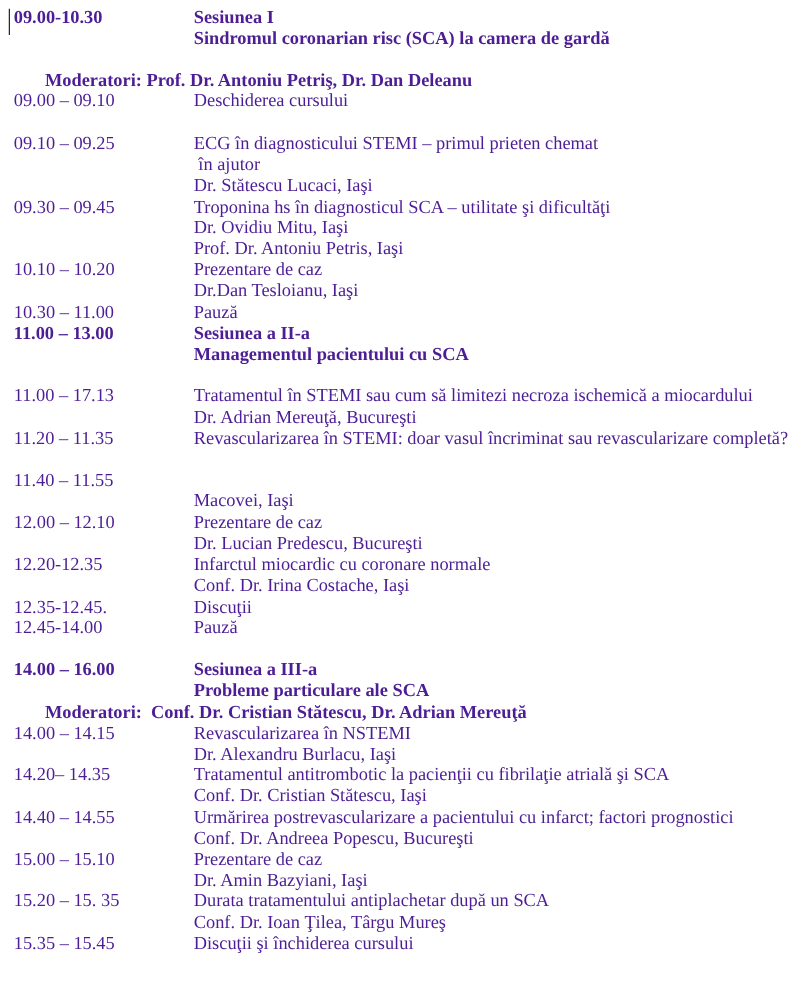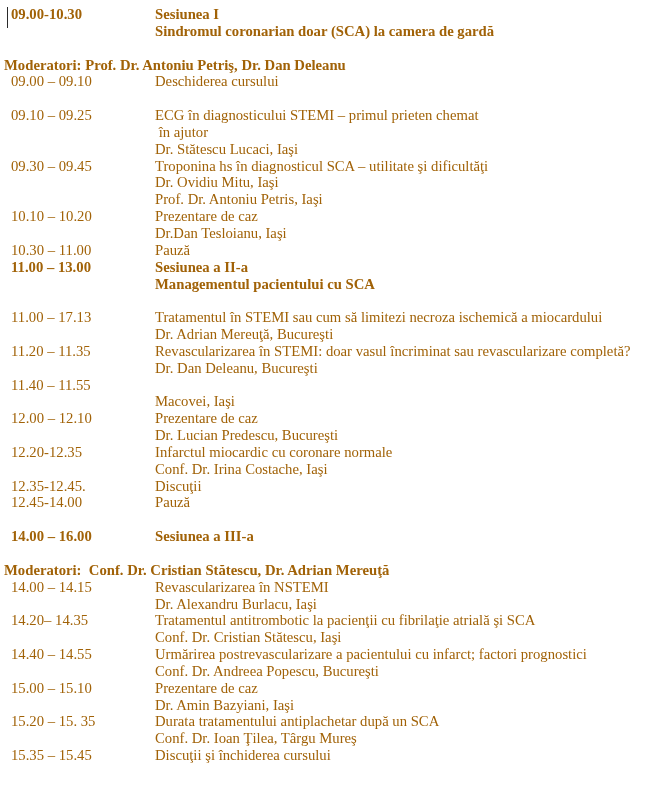--- a/index.html
+++ b/index.html
@@ -6,31 +6,32 @@
     margin: 0;
     padding: 0;
     background: #ffffff;
   }
   .page {
     position: relative;
     width: 648px;
     height: 800px;
     box-sizing: border-box;
     background: #ffffff;
-    color: #a16207;
+    color: #4c1d95;
     font-family: "Liberation Serif", "DejaVu Serif", serif;
     font-size: 14.7px;
     padding: 6px 0 0 4px;
     overflow: hidden;
   }
   .schedule { width: 100%; }
   .row {
     line-height: 16.85px;
     min-height: 16.85px;
     white-space: pre-wrap;
+    margin-left: 32px;
   }
   .row.entry {
     display: flex;
     margin-left: 7px;
   }
   .row.entry .time {
     flex: 0 0 144px;
     white-space: pre;
   }
   .row.entry .desc {
@@ -48,52 +49,52 @@
     background: #2a2a2a;
   }
 </style>
 </head>
 <body>
 
 <div class="page">
   <div class="cursor-caret"></div>
   <div class="schedule">
       <div class="row entry bold"><span class="time">09.00-10.30</span><span class="desc">Sesiunea I</span></div>
-      <div class="row entry bold"><span class="time"></span><span class="desc">Sindromul coronarian doar (SCA) la camera de gardă</span></div>
+      <div class="row entry bold"><span class="time"></span><span class="desc">Sindromul coronarian risc (SCA) la camera de gardă</span></div>
       <div class="row blank">&nbsp;</div>
       <div class="row moderator bold">Moderatori: Prof. Dr. Antoniu Petriş, Dr. Dan Deleanu</div>
       <div class="row entry"><span class="time">09.00 – 09.10</span><span class="desc">Deschiderea cursului</span></div>
       <div class="row blank">&nbsp;</div>
       <div class="row entry"><span class="time">09.10 – 09.25</span><span class="desc">ECG în diagnosticului STEMI – primul prieten chemat</span></div>
       <div class="row entry"><span class="time"></span><span class="desc"> în ajutor</span></div>
       <div class="row entry"><span class="time"></span><span class="desc">Dr. Stătescu Lucaci, Iaşi</span></div>
       <div class="row entry"><span class="time">09.30 – 09.45</span><span class="desc">Troponina hs în diagnosticul SCA – utilitate şi dificultăţi</span></div>
       <div class="row entry"><span class="time"></span><span class="desc">Dr. Ovidiu Mitu, Iaşi</span></div>
       <div class="row entry"><span class="time"></span><span class="desc">Prof. Dr. Antoniu Petris, Iaşi</span></div>
       <div class="row entry"><span class="time">10.10 – 10.20</span><span class="desc">Prezentare de caz</span></div>
       <div class="row entry"><span class="time"></span><span class="desc">Dr.Dan Tesloianu, Iaşi</span></div>
       <div class="row entry"><span class="time">10.30 – 11.00</span><span class="desc">Pauză</span></div>
       <div class="row entry bold"><span class="time">11.00 – 13.00</span><span class="desc">Sesiunea a II-a</span></div>
       <div class="row entry bold"><span class="time"></span><span class="desc">Managementul pacientului cu SCA</span></div>
       <div class="row blank">&nbsp;</div>
       <div class="row entry"><span class="time">11.00 – 17.13</span><span class="desc">Tratamentul în STEMI sau cum să limitezi necroza ischemică a miocardului</span></div>
       <div class="row entry"><span class="time"></span><span class="desc">Dr. Adrian Mereuţă, Bucureşti</span></div>
       <div class="row entry"><span class="time">11.20 – 11.35</span><span class="desc">Revascularizarea în STEMI: doar vasul încriminat sau revascularizare completă?</span></div>
-      <div class="row entry"><span class="time"></span><span class="desc">Dr. Dan Deleanu, Bucureşti</span></div>
+      <div class="row entry"><span class="time"></span></div>
       <div class="row entry"><span class="time">11.40 – 11.55</span></div>
       <div class="row entry"><span class="time"></span><span class="desc">Macovei, Iaşi</span></div>
       <div class="row entry"><span class="time">12.00 – 12.10</span><span class="desc">Prezentare de caz</span></div>
       <div class="row entry"><span class="time"></span><span class="desc">Dr. Lucian Predescu, Bucureşti</span></div>
       <div class="row entry"><span class="time">12.20-12.35</span><span class="desc">Infarctul miocardic cu coronare normale</span></div>
       <div class="row entry"><span class="time"></span><span class="desc">Conf. Dr. Irina Costache, Iaşi</span></div>
       <div class="row entry"><span class="time">12.35-12.45.</span><span class="desc">Discuţii</span></div>
       <div class="row entry"><span class="time">12.45-14.00</span><span class="desc">Pauză</span></div>
       <div class="row blank">&nbsp;</div>
       <div class="row entry bold"><span class="time">14.00 – 16.00</span><span class="desc">Sesiunea a III-a</span></div>
-      <div class="row entry bold"><span class="time"></span></div>
+      <div class="row entry bold"><span class="time"></span><span class="desc">Probleme particulare ale SCA</span></div>
       <div class="row moderator bold">Moderatori:  Conf. Dr. Cristian Stătescu, Dr. Adrian Mereuţă</div>
       <div class="row entry"><span class="time">14.00 – 14.15</span><span class="desc">Revascularizarea în NSTEMI</span></div>
       <div class="row entry"><span class="time"></span><span class="desc">Dr. Alexandru Burlacu, Iaşi</span></div>
       <div class="row entry"><span class="time">14.20– 14.35</span><span class="desc">Tratamentul antitrombotic la pacienţii cu fibrilaţie atrială şi SCA</span></div>
       <div class="row entry"><span class="time"></span><span class="desc">Conf. Dr. Cristian Stătescu, Iaşi</span></div>
       <div class="row entry"><span class="time">14.40 – 14.55</span><span class="desc">Urmărirea postrevascularizare a pacientului cu infarct; factori prognostici</span></div>
       <div class="row entry"><span class="time"></span><span class="desc">Conf. Dr. Andreea Popescu, Bucureşti</span></div>
       <div class="row entry"><span class="time">15.00 – 15.10</span><span class="desc">Prezentare de caz</span></div>
       <div class="row entry"><span class="time"></span><span class="desc">Dr. Amin Bazyiani, Iaşi</span></div>
       <div class="row entry"><span class="time">15.20 – 15. 35</span><span class="desc">Durata tratamentului antiplachetar după un SCA</span></div>

